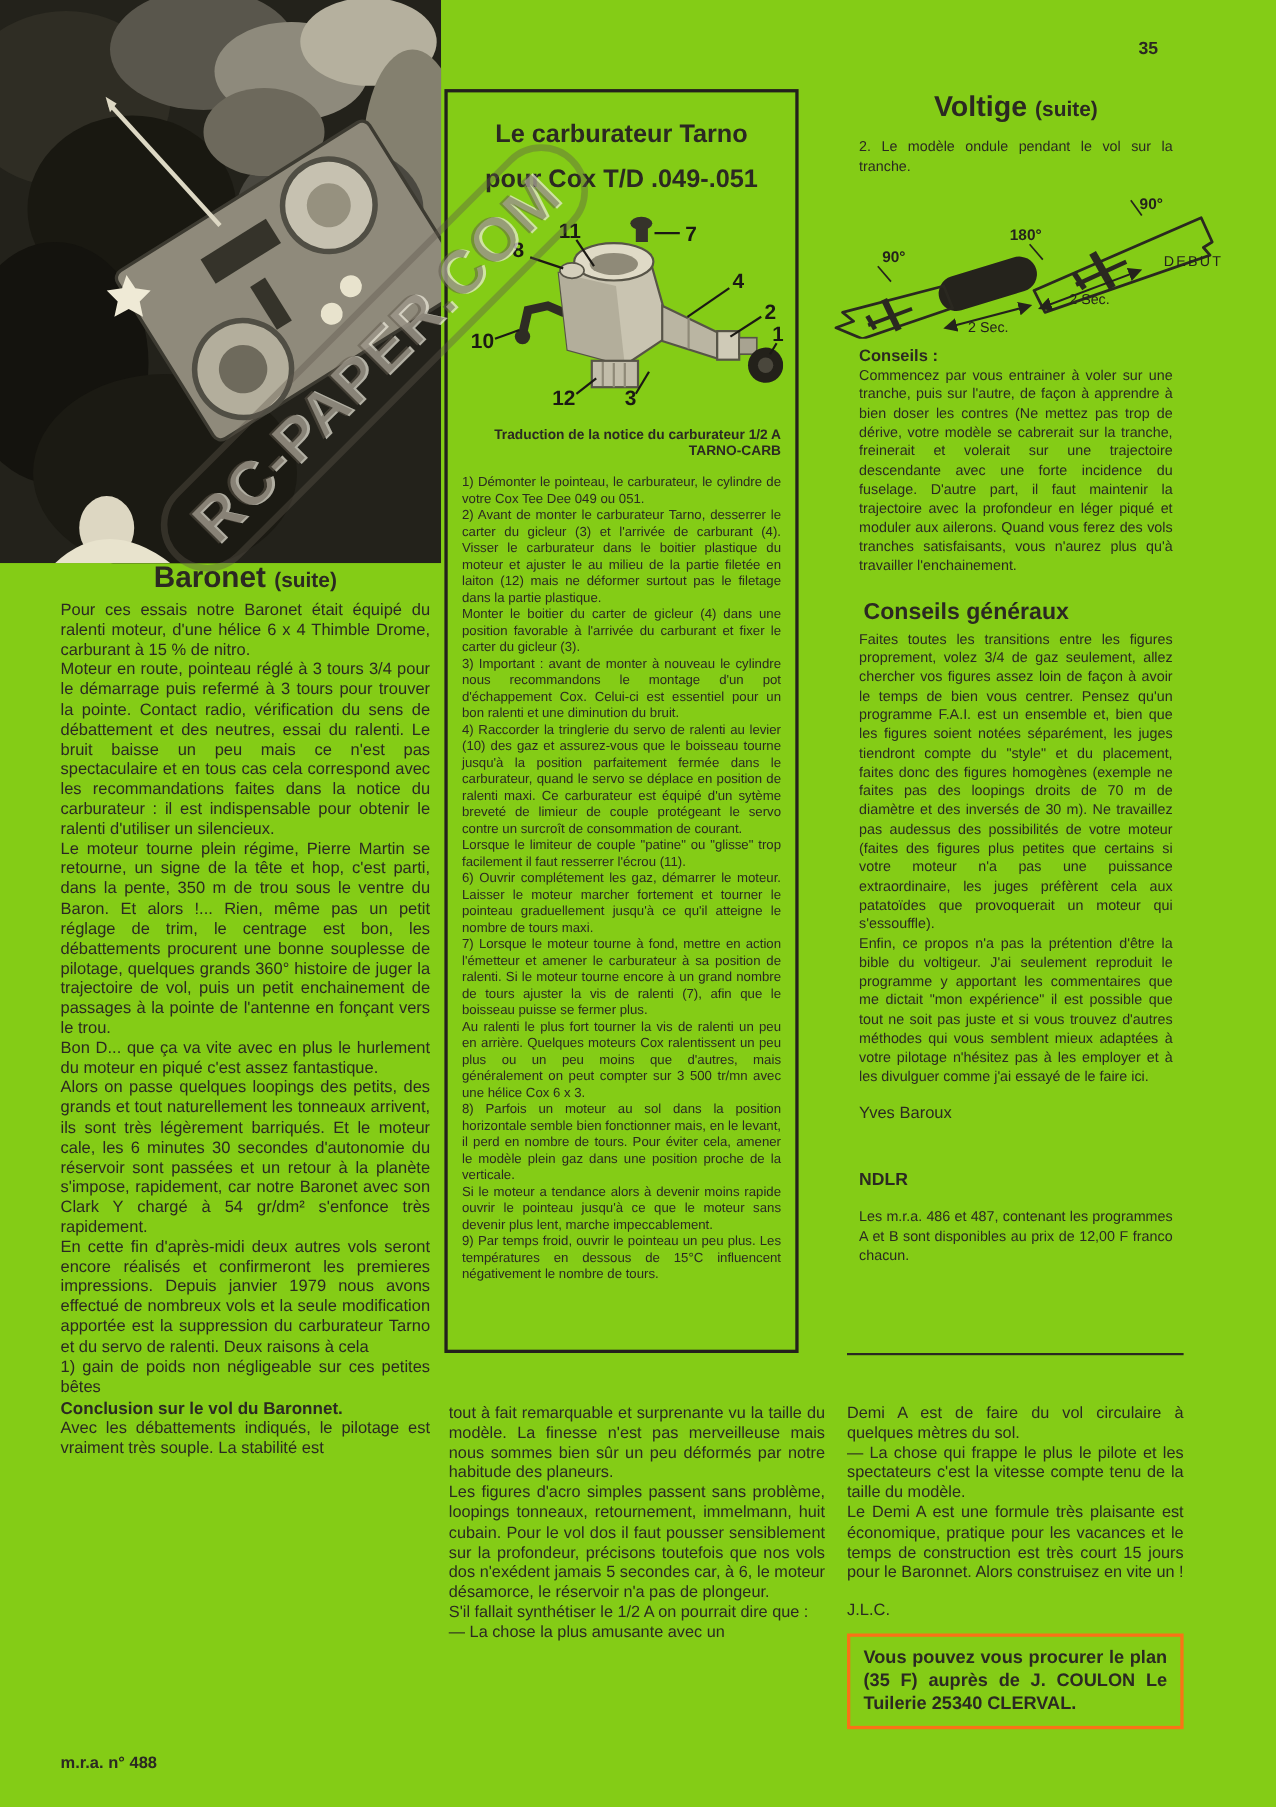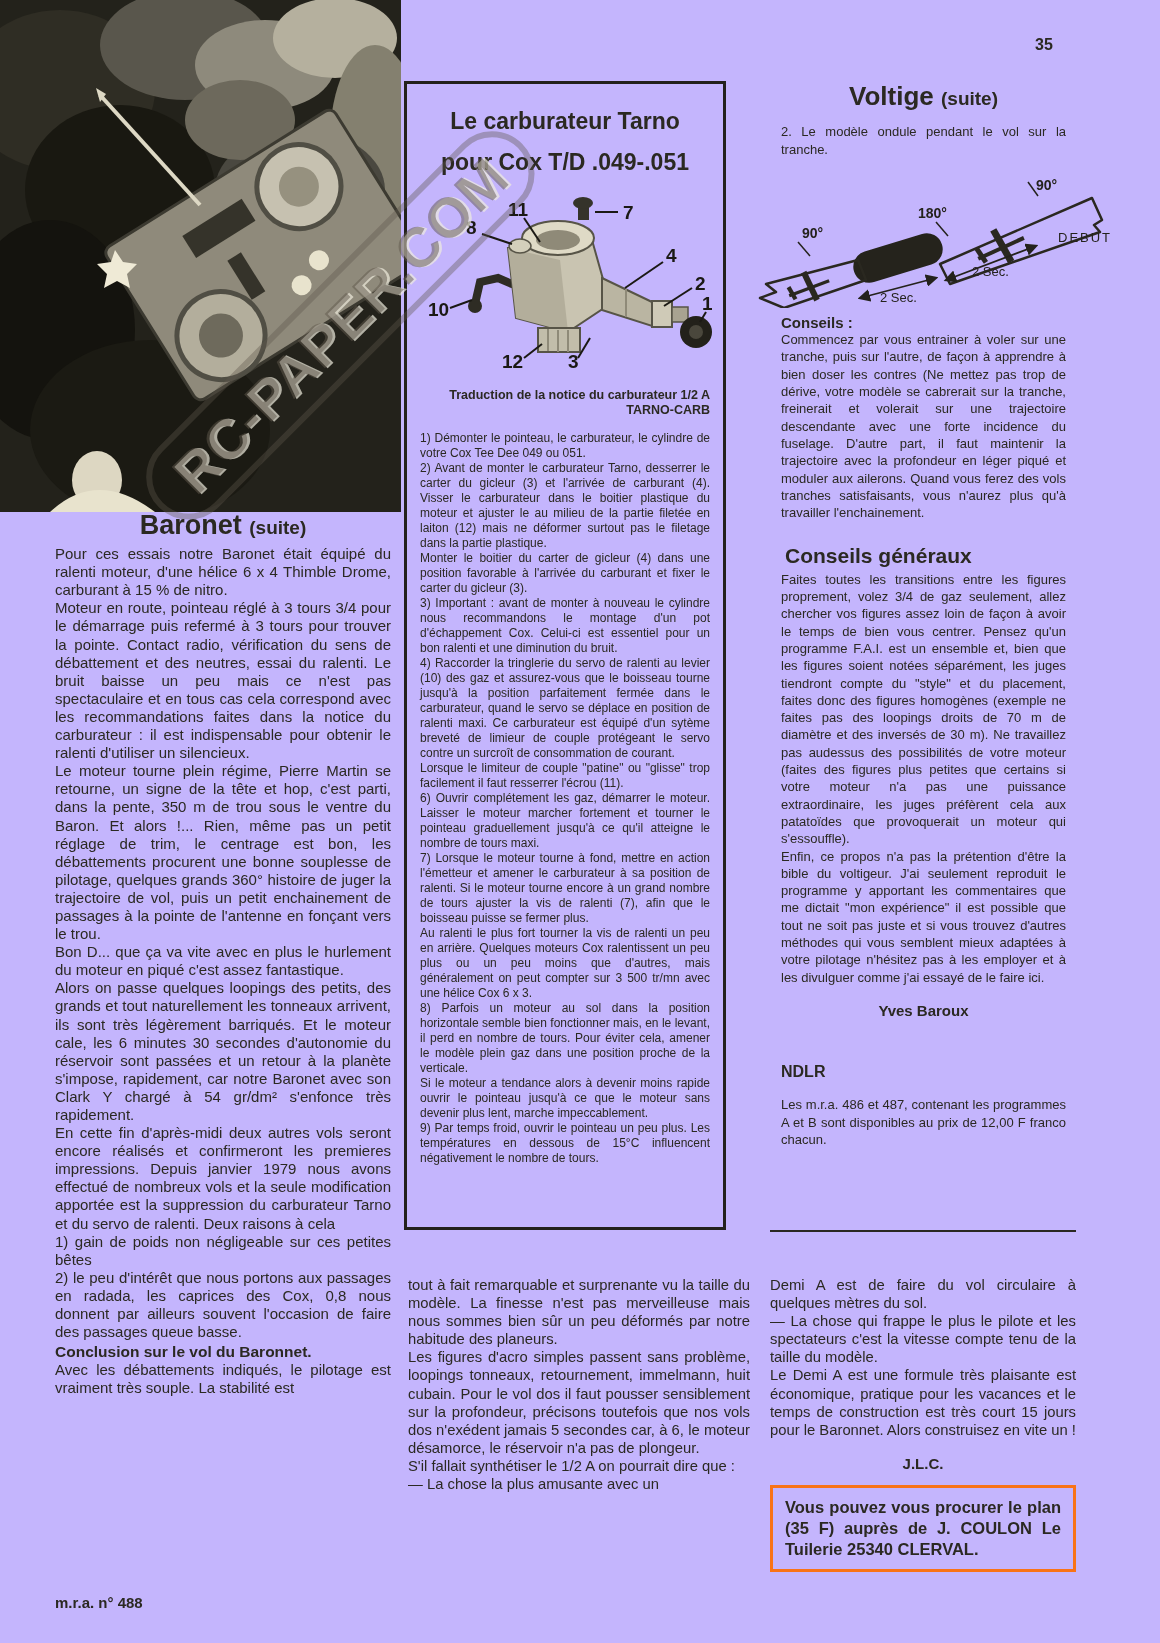--- a/index.html
+++ b/index.html
@@ -1,19 +1,19 @@
 <!DOCTYPE html>
 <html><head>
 <meta charset="utf-8">
 <style>
   html,body{margin:0;padding:0;}
   body{background:#777;}
   .page{
     position:relative;width:1160px;height:1643px;margin:0 auto;
-    background:#c4b5fd;overflow:hidden;
+    background:#84cc16;overflow:hidden;
     font-family:"Liberation Sans", sans-serif;color:#2b2922;
   }
   
   .text-col p{margin:0;text-align:justify;}
   .left-col{position:absolute;left:55px;top:516px;width:336px;font-size:15px;line-height:18.1px;}
   .left-col h2{margin:0 0 8px 0;text-align:center;font-size:27px;}
   .title-suffix{font-size:19px;}
   .conclusion-h{font-weight:bold;font-size:15.5px;margin-top:2px;}
   
   .carb-box{
@@ -27,21 +27,21 @@
   .carb-intro{font-weight:bold;font-size:12.5px;line-height:15px;margin-top:12px;text-align:right;}
   .carb-diagram{display:block;margin:10px auto 0 auto;}
   .callout{font-weight:bold;font-size:19px;fill:#1b1914;}
   
   .right-col{position:absolute;left:781px;top:88px;width:285px;font-size:13px;line-height:17.3px;}
   .right-col h1{margin:0;text-align:center;font-size:26px;}
   .right-col .intro{margin-top:16px;}
   .diagram-spacer{height:156px;}
   .sub-h{font-weight:bold;font-size:15px;margin:0;}
   .gen-h{font-weight:bold;font-size:21px;margin:26px 0 6px 4px;}
-  .sig{text-align:center;font-weight:bold;font-size:15px;margin-top:16px;}
+  .sig{text-align:left;font-weight:normal;font-size:15px;margin-top:16px;}
   .ndlr-h{font-weight:bold;font-size:16px;margin-top:44px;}
   .flight-diagram{position:absolute;left:740px;top:176px;}
   .fd-label{font-weight:bold;font-size:14px;fill:#24221c;}
   .fd-small{font-size:13px;fill:#24221c;}
   
   .mid-bottom{position:absolute;left:408px;top:1276px;width:342px;font-size:14.8px;line-height:18.1px;}
   .right-divider{position:absolute;left:770px;top:1230px;width:306px;border-top:2px solid #2a2822;}
   .right-bottom{position:absolute;left:770px;top:1276px;width:306px;font-size:14.8px;line-height:18.1px;}
   .plan-box{
     margin-top:12px;border:3px solid #f97316;padding:9px 12px;
@@ -119,21 +119,20 @@
       <span class="title-suffix">(suite)</span>
     </h2>
     <div>
         <p>Pour ces essais notre Baronet était équipé du ralenti moteur, d'une hélice 6 x 4 Thimble Drome, carburant à 15 % de nitro.</p>
         <p>Moteur en route, pointeau réglé à 3 tours 3/4 pour le démarrage puis refermé à 3 tours pour trouver la pointe. Contact radio, vérification du sens de débattement et des neutres, essai du ralenti. Le bruit baisse un peu mais ce n'est pas spectaculaire et en tous cas cela correspond avec les recommandations faites dans la notice du carburateur : il est indispensable pour obtenir le ralenti d'utiliser un silencieux.</p>
         <p>Le moteur tourne plein régime, Pierre Martin se retourne, un signe de la tête et hop, c'est parti, dans la pente, 350 m de trou sous le ventre du Baron. Et alors !... Rien, même pas un petit réglage de trim, le centrage est bon, les débattements procurent une bonne souplesse de pilotage, quelques grands 360° histoire de juger la trajectoire de vol, puis un petit enchainement de passages à la pointe de l'antenne en fonçant vers le trou.</p>
         <p>Bon D... que ça va vite avec en plus le hurlement du moteur en piqué c'est assez fantastique.</p>
         <p>Alors on passe quelques loopings des petits, des grands et tout naturellement les tonneaux arrivent, ils sont très légèrement barriqués. Et le moteur cale, les 6 minutes 30 secondes d'autonomie du réservoir sont passées et un retour à la planète s'impose, rapidement, car notre Baronet avec son Clark Y chargé à 54 gr/dm² s'enfonce très rapidement.</p>
         <p>En cette fin d'après-midi deux autres vols seront encore réalisés et confirmeront les premieres impressions. Depuis janvier 1979 nous avons effectué de nombreux vols et la seule modification apportée est la suppression du carburateur Tarno et du servo de ralenti. Deux raisons à cela</p>
         <p>1) gain de poids non négligeable sur ces petites bêtes</p>
-        <p>2) le peu d'intérêt que nous portons aux passages en radada, les caprices des Cox, 0,8 nous donnent par ailleurs souvent l'occasion de faire des passages queue basse.</p>
       </div>
     <div class="conclusion-h">Conclusion sur le vol du Baronnet.</div>
     <p>Avec les débattements indiqués, le pilotage est vraiment très souple. La stabilité est</p>
   </div>
 
   <div class="carb-box">
     <p class="carb-title">Le carburateur Tarno</p>
     <p class="carb-title">pour Cox T/D .049-.051</p>
 
     <svg class="carb-diagram" width="292" height="190" viewBox="0 0 292 190">

